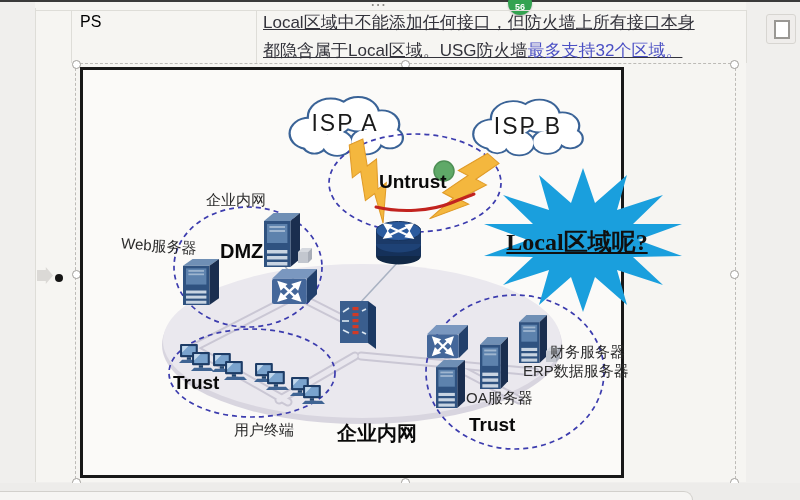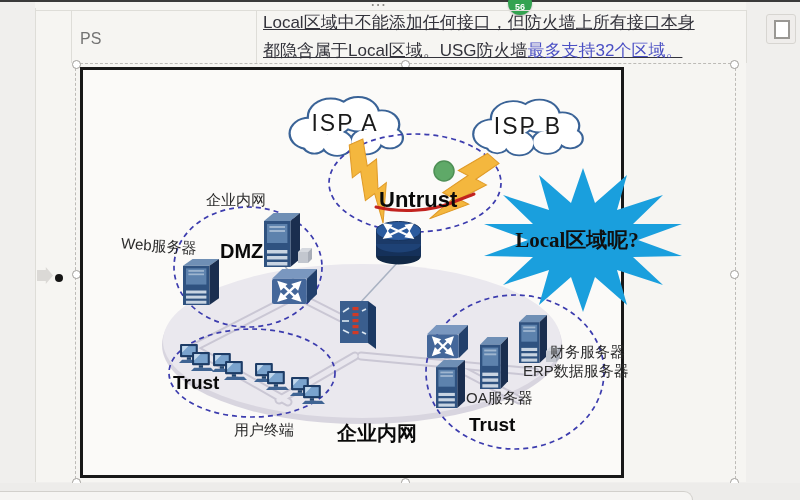--- a/index.html
+++ b/index.html
@@ -10,37 +10,37 @@
   #topline{left:0;top:0;width:800px;height:2px;background:#3a3a3a;}
   #dots{left:370px;top:-5px;color:#8f8d89;font-size:16px;letter-spacing:2px;}
   #badge{left:508px;top:-9px;width:24px;height:24px;border-radius:50%;background:#33a351;
          color:#fff;font-size:9px;font-weight:bold;text-align:center;line-height:33px;
          box-shadow:0 1px 2px rgba(0,0,0,.25);}
   #sidetool{left:766px;top:14px;width:28px;height:28px;background:#efedeb;border:1px solid #d7d5d1;border-radius:3px;}
   #sidetool .page{position:absolute;left:7px;top:5px;width:12px;height:15px;background:#fff;border:2px solid #9a9894;}
   
   #notearea{left:35px;top:2px;width:711px;height:480px;background:#f6f5f2;}
   .gridline{background:#deddd8;}
-  .note-label{left:80px;top:13px;font-size:16px;color:#737373;margin-top:17px;}
+  .note-label{left:80px;top:13px;font-size:16px;color:#000000;}
   .note-line{left:263px;font-size:17px;color:#33333b;white-space:nowrap;text-decoration:underline;}
   .hl-blue{color:#4a4fc4;}
   
   #selbox{left:75px;top:63px;width:659px;height:419px;border:1px dashed #bdbbb7;pointer-events:none;}
   .handle{position:absolute;width:7px;height:7px;border-radius:50%;background:#fff;border:1px solid #a09e9a;}
   
   #ptr{left:37px;top:267px;width:16px;height:17px;background:#dbd9d6;
        clip-path:polygon(0 18%,55% 18%,55% 0,100% 50%,55% 100%,55% 82%,0 82%);}
   #bullet{left:55px;top:274px;width:8px;height:8px;border-radius:50%;background:#151515;}
   
   #frame{left:80px;top:67px;width:544px;height:411px;border:3px solid #181818;background:#fbfaf8;box-sizing:border-box;}
   #frame svg{position:absolute;left:0;top:0;}
   .lbl{position:absolute;white-space:nowrap;color:#2b2b2b;font-size:15px;}
   .lbl.bold{color:#0a0a0a;font-weight:bold;}
   .isp{font-size:23px;color:#1a1a1a;letter-spacing:2px;}
-  .callout{font-family:"Liberation Serif","DejaVu Serif",serif;font-weight:bold;font-size:21px;color:#101010;}
+  .callout{font-family:"Liberation Serif","DejaVu Serif",serif;font-weight:bold;font-size:24px;color:#101010;text-decoration:underline;}
   
   #bstrip{left:0;top:483px;width:800px;height:17px;background:#edecea;}
   #bpanel{left:0;top:491px;width:692px;height:12px;background:#f6f5f3;border:1px solid #d2d0cc;
           border-left:none;border-bottom:none;border-radius:0 9px 0 0;}
 </style>
 </head>
 <body>
 
 <div id="screen">
 
@@ -243,21 +243,21 @@
         <use href="#pc" x="207" y="307" width="23" height="19"></use>
           <use href="#pc" x="219" y="315" width="23" height="19"></use>
       </g>
 
       <path d="M293,137 C318,143 348,141 368,133 C378,129 386,126 391,124" fill="none" stroke="#c2231f" stroke-width="3" stroke-linecap="round"></path>
       <circle cx="361" cy="101" r="10" fill="#5fa968" stroke="#4d8f55" stroke-width="1.5"></circle>
     </svg>
 
     <div class="lbl isp" style="left:212px;top:40px;width:100px;text-align:center;">ISP A</div>
     <div class="lbl isp" style="left:395px;top:43px;width:100px;text-align:center;">ISP B</div>
-    <div class="lbl bold" style="left:296px;top:101px;font-size:22px;margin-top:16px;">Untrust</div>
+    <div class="lbl bold" style="left:296px;top:101px;font-size:19px;">Untrust</div>
     <div class="lbl bold" style="left:137px;top:170px;font-size:20px;">DMZ</div>
     <div class="lbl" style="left:123px;top:121px;">企业内网</div>
     <div class="lbl" style="left:38px;top:167px;transform:rotate(4deg);">Web服务器</div>
     <div class="lbl callout" style="left:404px;top:156px;width:180px;text-align:center;">Local区域呢?</div>
     <div class="lbl" style="left:467px;top:273px;">财务服务器</div>
     <div class="lbl" style="left:440px;top:292px;">ERP数据服务器</div>
     <div class="lbl" style="left:383px;top:319px;">OA服务器</div>
     <div class="lbl bold" style="left:386px;top:344px;font-size:19px;">Trust</div>
     <div class="lbl bold" style="left:90px;top:302px;font-size:19px;">Trust</div>
     <div class="lbl" style="left:115px;top:351px;margin-left:36px;">用户终端</div>

